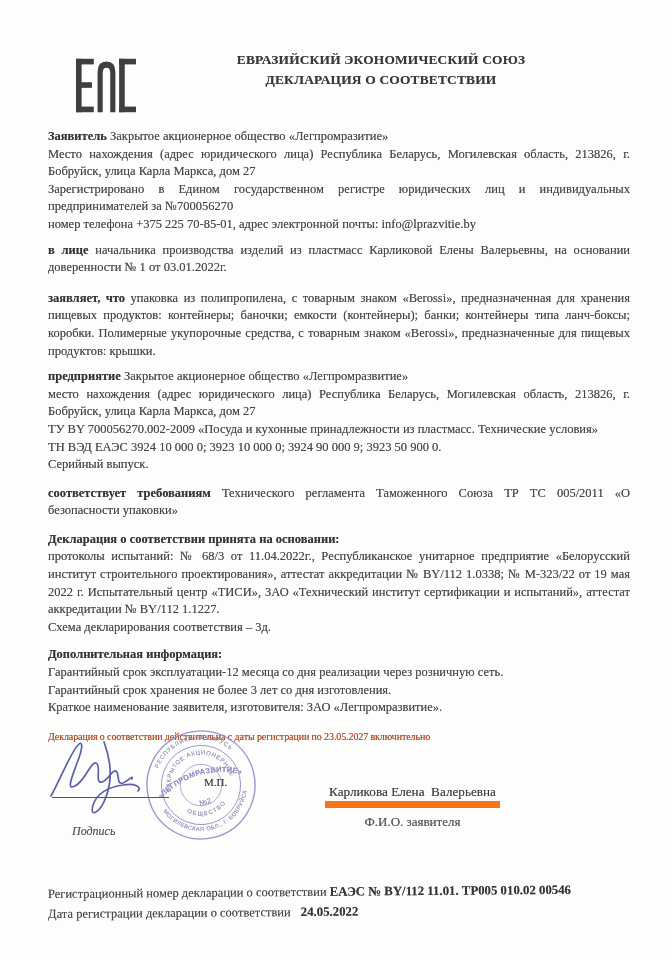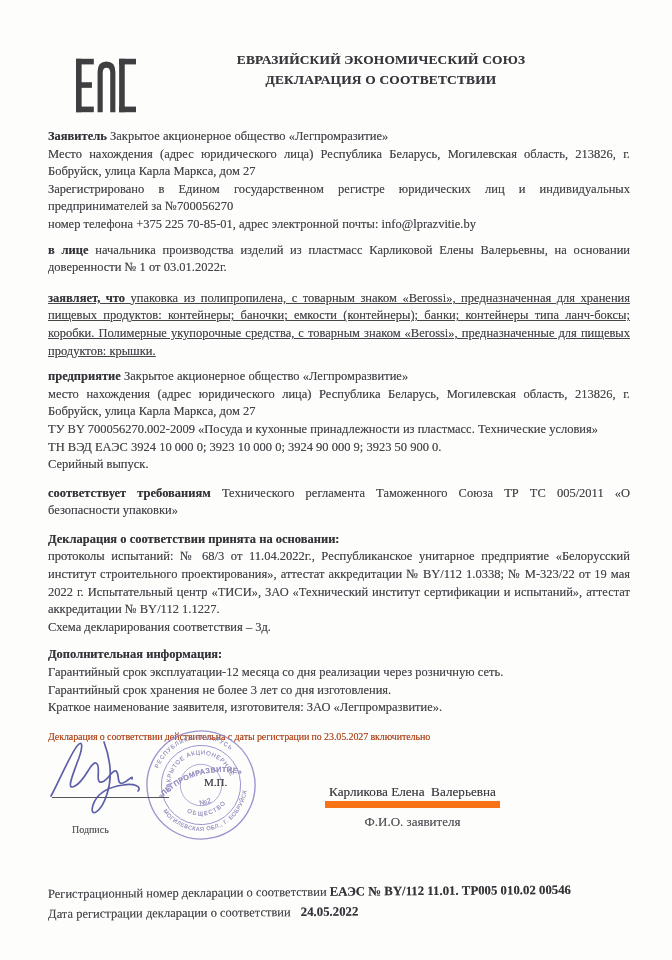--- a/index.html
+++ b/index.html
@@ -15,27 +15,27 @@
     font-weight:bold;font-size:13.4px;line-height:20px;color:#38383c;letter-spacing:.2px;}
   
   .content{position:absolute;left:48px;top:128px;width:582px;
     font-size:12.5px;line-height:17.6px;}
   .content p{margin:0;text-align:justify;}
   .content .ln{text-align:justify;}
   b{color:#333338;}
   .m8{margin-top:8px!important;}
   .m10{margin-top:10px!important;}
   .m11{margin-top:11px!important;}
-  .m13{margin-top:13px!important;text-decoration:underline;}
+  .m13{margin-top:13px!important;}
   .validity{font-weight:normal;white-space:nowrap;font-size:10px;letter-spacing:-.1px;color:#c2410c;}
   
   .stamp{position:absolute;left:138px;top:722px;width:126px;height:126px;z-index:1;opacity:.85;}
   .signature{position:absolute;left:45px;top:736px;width:138px;height:88px;z-index:3;opacity:.9;}
   .sig-line{position:absolute;left:52px;top:797px;width:117px;border-top:1.2px solid #55555a;z-index:2;}
-  .sig-caption{position:absolute;left:72px;top:824px;font-size:10px;color:#55555a;z-index:2;}
+  .sig-caption{position:absolute;left:72px;top:824px;font-size:12px;color:#55555a;z-index:2;font-style:italic;}
   .mp{position:absolute;left:204px;top:776px;font-size:11px;color:#3b3b40;z-index:2;}
   .fio-block{position:absolute;left:305px;top:782px;width:215px;text-align:center;z-index:2;}
   .fio-name{display:inline-block;font-size:13.2px;white-space:pre;color:#3b3b40;
     border-bottom:7px solid #f97316;padding:0 4px 1px 4px;}
   .fio-caption{font-size:13px;color:#55555a;margin-top:6px;}
   
   .reg{position:absolute;left:48px;top:884px;width:600px;font-size:12.5px;line-height:20px;
     transform:rotate(-.45deg);transform-origin:left center;white-space:nowrap;}
   .reg b{font-size:12.8px;}
   .reg .date-val{margin-left:7px;}

